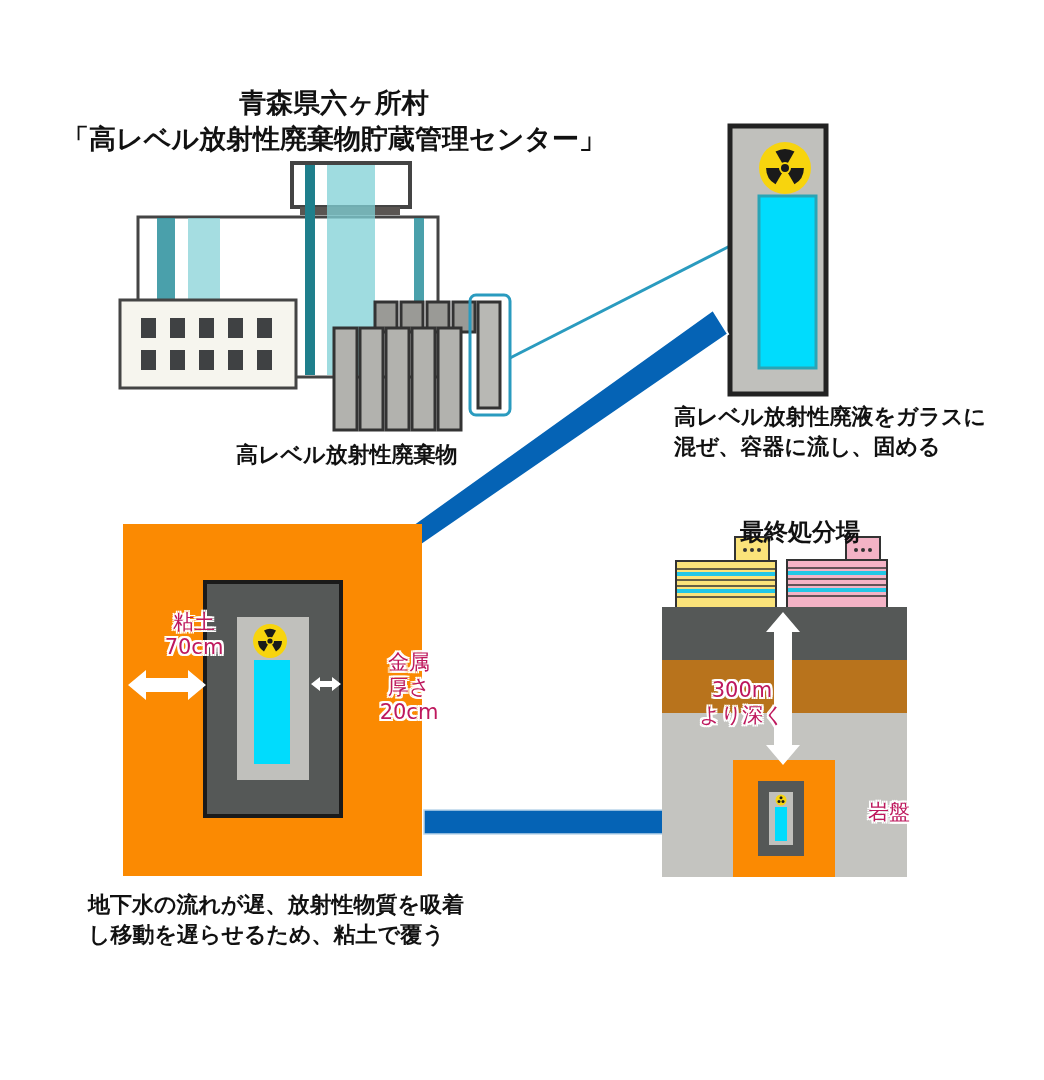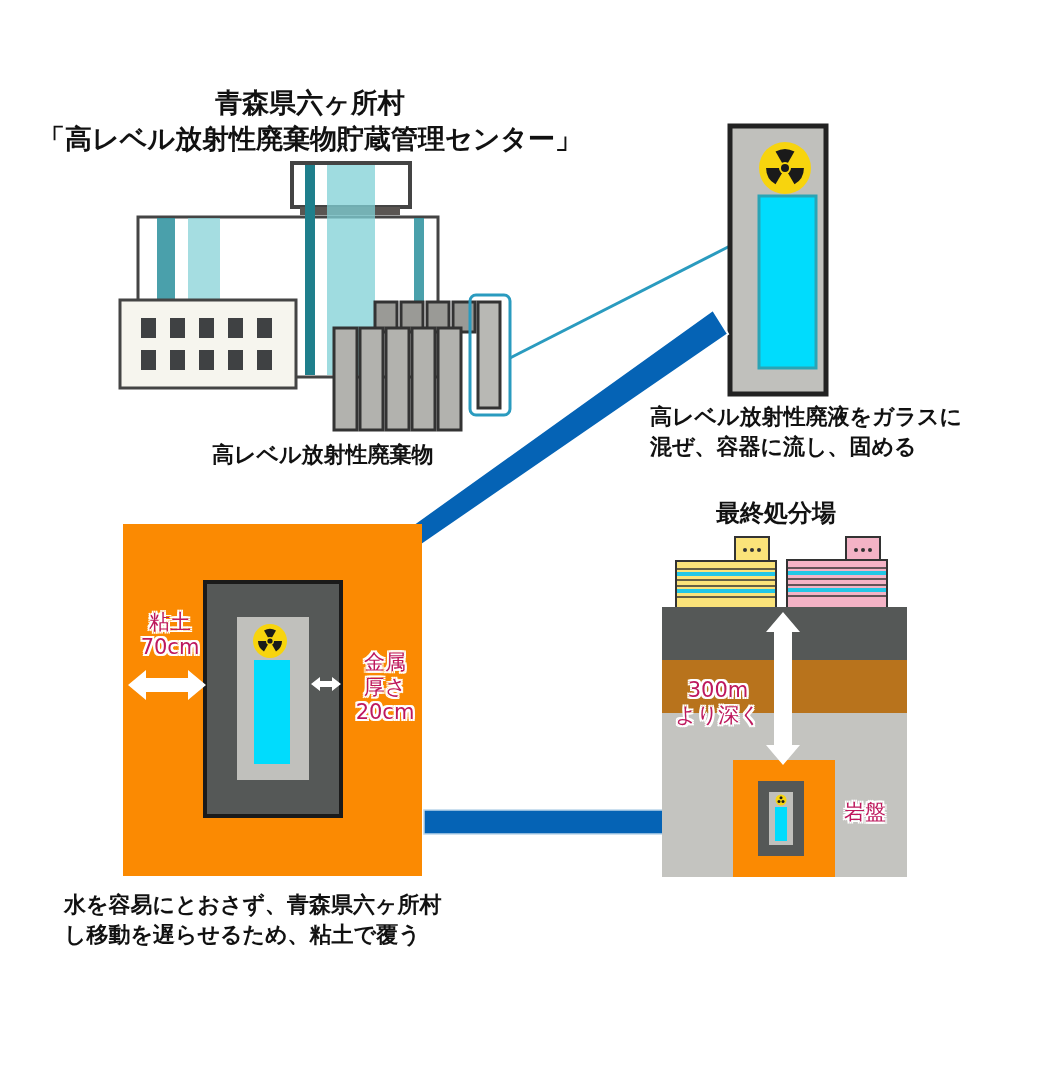--- a/index.html
+++ b/index.html
@@ -1,18 +1,18 @@
 <!DOCTYPE html>
 <html><head>
 <meta charset="utf-8">
 <style>
   html, body { margin: 0; padding: 0; background: #ffffff; }
   body { width: 1044px; height: 1080px; position: relative; overflow: hidden;
          font-family: "DejaVu Sans", "Liberation Sans", sans-serif; color: #111; }
-  .abs { position: absolute; }
+  .abs { position: absolute; padding-left: 24px; }
   .label-bold { font-weight: bold; color: #111; white-space: nowrap; }
   .title { left: 0; width: 620px; top: 85px; text-align: center; font-size: 27px; line-height: 36px; }
   .caption { font-size: 22px; line-height: 30px; }
   .outline-text { color: #be185d; font-size: 21px; line-height: 25px; text-align: center;
     text-shadow: -2px -2px 0 #fff, 2px -2px 0 #fff, -2px 2px 0 #fff, 2px 2px 0 #fff,
                  0 -2px 0 #fff, 0 2px 0 #fff, -2px 0 0 #fff, 2px 0 0 #fff; }
   svg { position: absolute; left: 0; top: 0; }
 </style>
 </head>
 <body>
@@ -168,25 +168,25 @@
   <div>70cm</div>
 </div>
 
 <div class="abs outline-text" style="left:344px; top:650px; width:82px;">
   <div>金属</div>
   <div>厚さ</div>
   <div>20cm</div>
 </div>
 
 <div class="abs label-bold caption" style="left:64px; top:890px;">
-  <div>水を容易にとおさず、青森県六ヶ所村</div>
+  <div>地下水の流れが遅、放射性物質を吸着</div>
   <div>し移動を遅らせるため、粘土で覆う</div>
 </div>
 
-<div class="abs label-bold" style="left:716px; top:497px; font-size:24px;">最終処分場</div>
+<div class="abs label-bold" style="left:716px; top:516px; font-size:24px;">最終処分場</div>
 
 <div class="abs outline-text" style="left:668px; top:678px; width:100px;">
   <div>300m</div>
   <div>より深く</div>
 </div>
 
 <div class="abs outline-text" style="left:844px; top:800px;text-align:center;">岩盤</div>
 
 <div class="abs label-bold caption" style="left:610px; top:890px;">
 </div>

